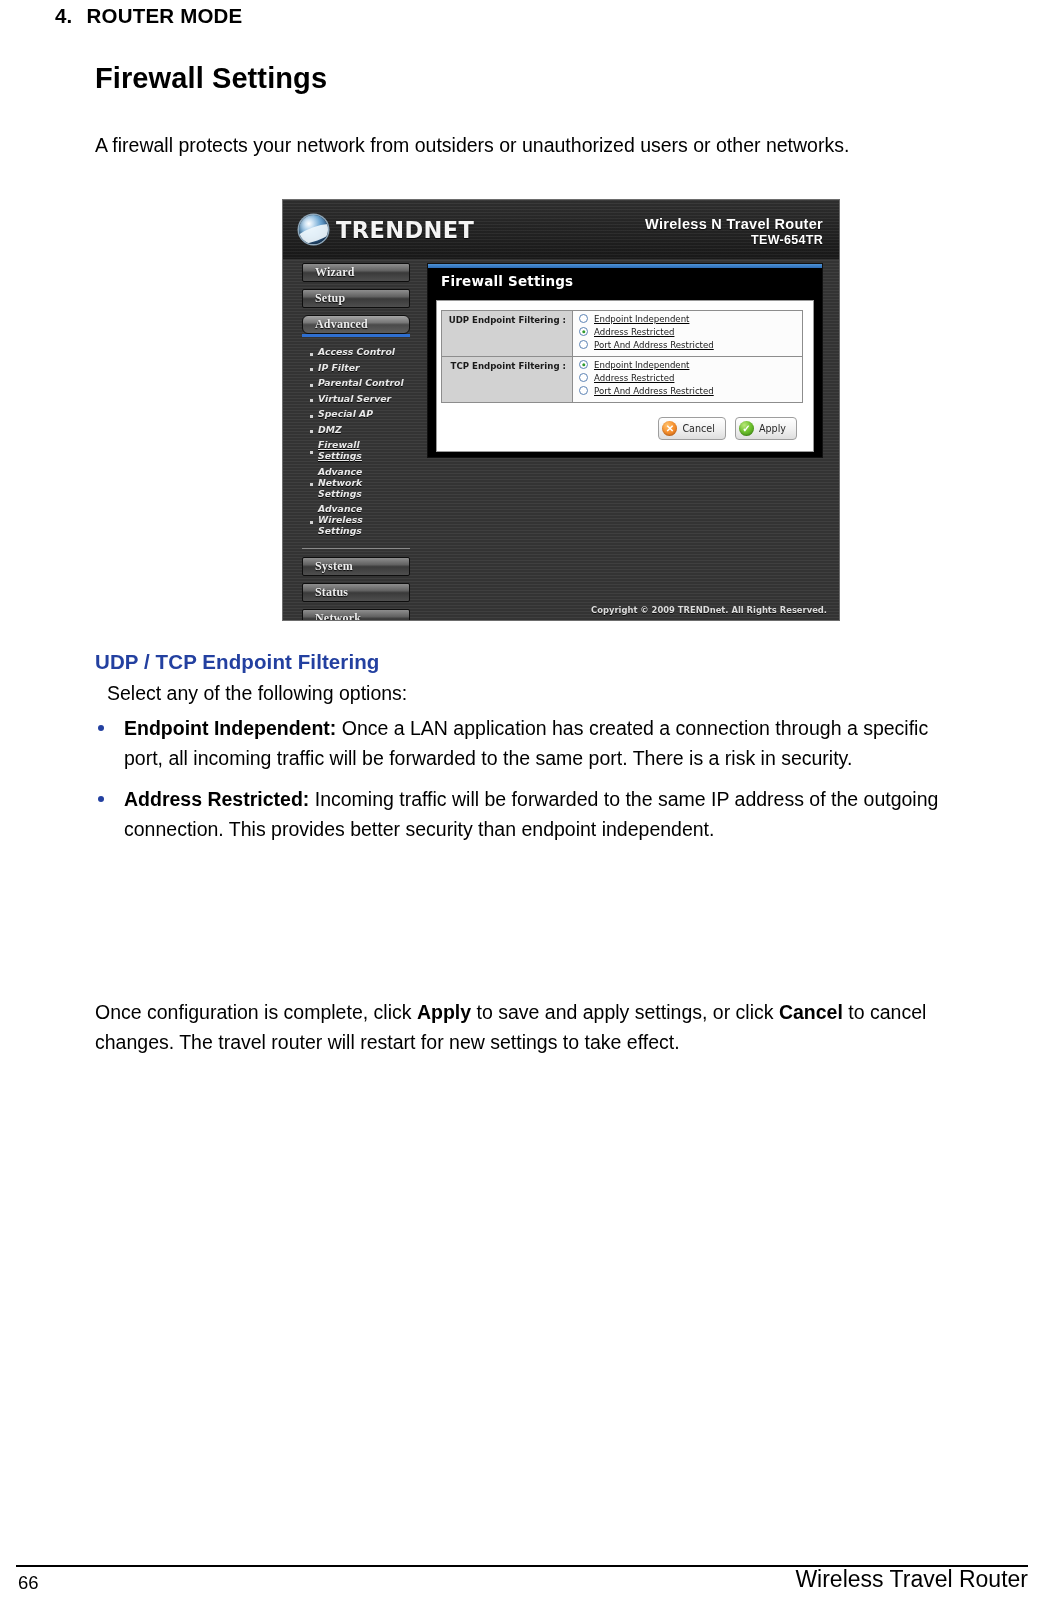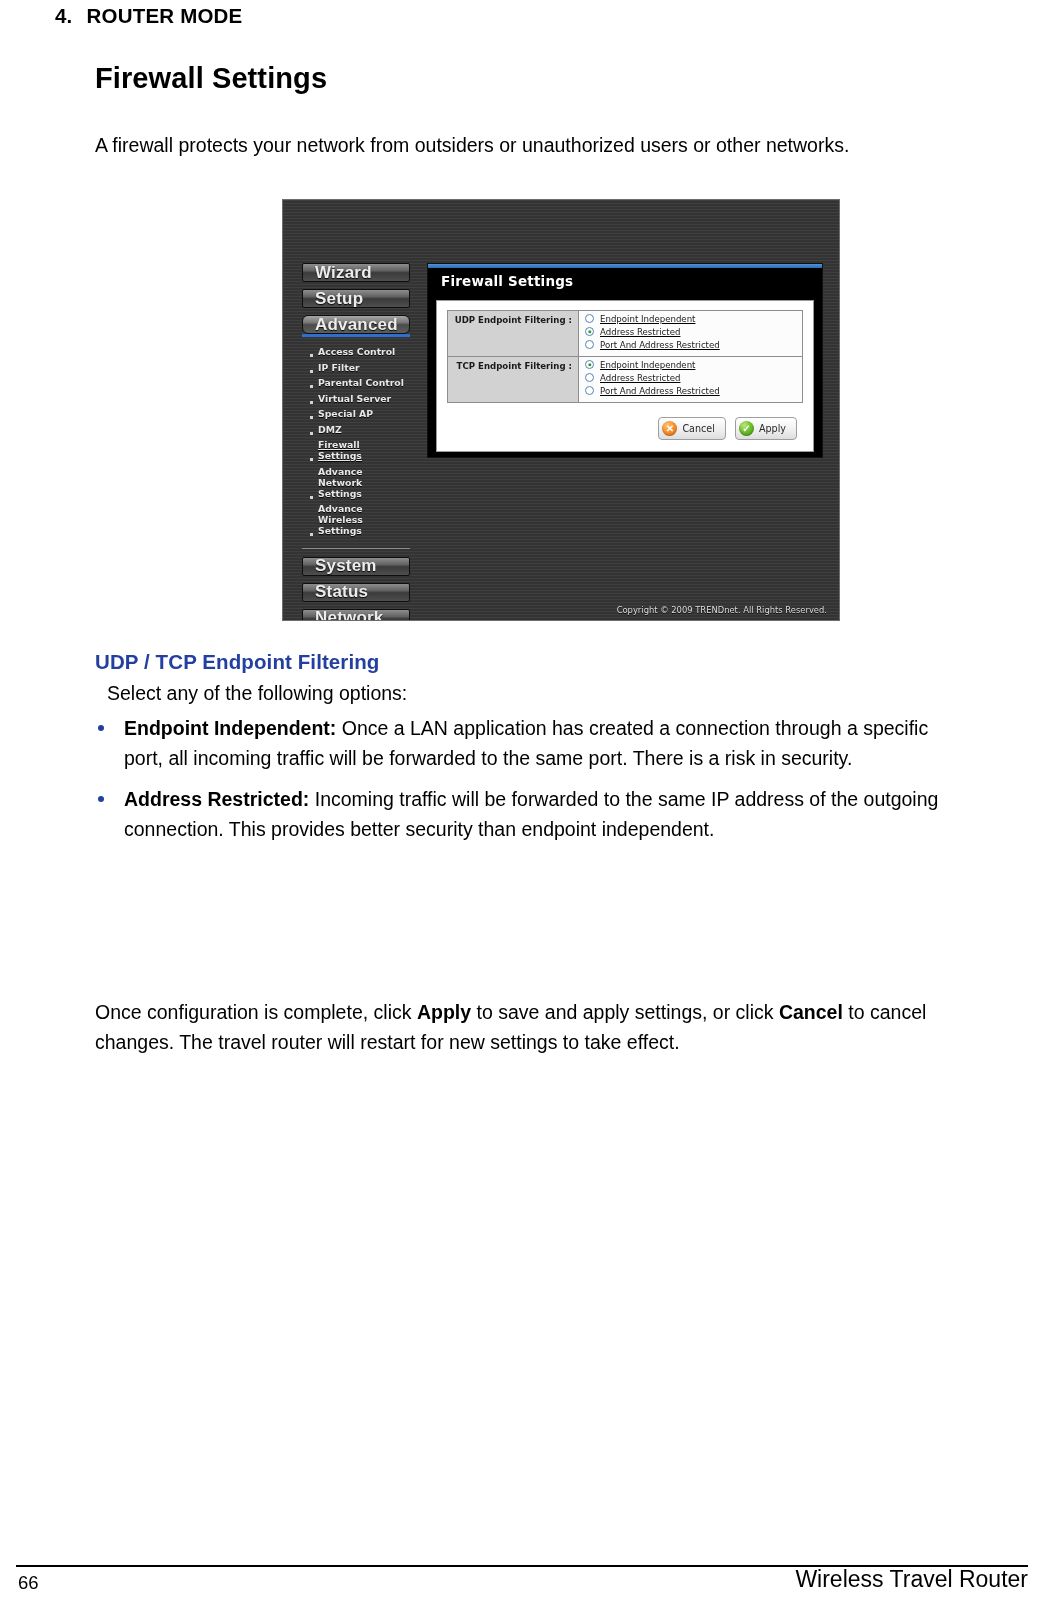--- a/index.html
+++ b/index.html
@@ -151,26 +151,26 @@
     border: 1px solid #0e0e0e;
     border-radius: 2px;
     background: linear-gradient(to bottom, #8e8e8e 0%, #636363 38%, #3a3a3a 52%, #4f4f4f 100%);
     box-sizing: border-box;
     display: flex;
     align-items: center;
     padding-left: 12px;
     position: relative;
   }
   .nav-btn span {
-    font-size: 17px;
+    font-size: 12px;
     font-weight: bold;
     color: #ededed;
     text-shadow: 0 1px 1px rgba(0,0,0,0.9);
     letter-spacing: 0.2px;
-    font-family: Liberation Sans, sans-serif;
+    font-family: Liberation Serif, serif;
   }
   .nav-btn.active {
     background: linear-gradient(to bottom, #a6a6a6 0%, #787878 38%, #4a4a4a 52%, #5e5e5e 100%);
     margin-bottom: 0;
     border-radius: 6px;
   }
   .nav-btn.active::after {
     content: "";
     position: absolute;
     left: -1px;
@@ -183,23 +183,24 @@
   .submenu {
     width: 108px;
     margin-top: 7px;
     padding: 5px 0 7px 0;
     box-sizing: border-box;
     border-bottom: 1px solid #8b8b8b;
     margin-bottom: 8px;
   }
   .submenu-item {
     display: flex;
-    align-items: flex-end;
+    align-items: center;
     padding: 0 4px 0 8px;
     margin-bottom: 4.5px;
+    font-style: italic;
   }
   .submenu-bullet {
     width: 3px; height: 3px;
     background: #d2d2d2;
     margin-top: 5px;
     margin-right: 5px;
     flex: 0 0 auto;
   }
   .submenu-label {
     font-size: 9.3px;
@@ -239,21 +240,21 @@
     text-shadow: 0 1px 1px rgba(0,0,0,0.9);
     letter-spacing: 0.2px;
     font-family: "DejaVu Sans", sans-serif;
   }
   .content-card {
     margin: 6px 8px 0 8px;
     background: #ffffff;
     border: 1px solid #9a9a9a;
     height: 152px;
     box-sizing: border-box;
-    padding: 9px 10px 0 10px;
+    padding: 9px 10px 0 4px;
   }
 
   .filter-table {
     width: 100%;
     border-collapse: collapse;
     border: 1px solid #8d8d8d;
   }
   .filter-table td {
     border: 1px solid #8d8d8d;
     vertical-align: top;
@@ -348,21 +349,21 @@
     font-size: 9.6px;
     color: #2a2a2a;
     font-family: "DejaVu Sans", sans-serif;
   }
 
   .router-copyright {
     position: absolute;
     right: 12px;
     bottom: 5px;
     font-size: 8.4px;
-    font-weight: normal;
+    font-weight: bold;
     color: #dcdcdc;
     text-shadow: 0 1px 0 rgba(0,0,0,0.8);
     white-space: nowrap;
     font-family: "DejaVu Sans", sans-serif;
   }
 
   
   .blue-heading {
     position: absolute;
     left: 95px;
@@ -446,20 +447,30 @@
   <div class="section-heading">
     <span class="num">4.</span><span>ROUTER MODE</span>
   </div>
 
   <div class="page-title">Firewall Settings</div>
 
   <div class="intro-para">A firewall protects your network from outsiders or unauthorized users or other networks.</div>
 
   <div class="router-figure">
 
+    <div class="router-header">
+      <div class="logo-wrap">
+        <div class="logo-globe"></div>
+        <div class="logo-text">TRENDNET</div>
+      </div>
+      <div class="model-block">
+        <div class="model-name">Wireless N Travel Router</div>
+        <div class="model-number">TEW-654TR</div>
+      </div>
+    </div>
 
     <div class="router-sidebar">
       <div class="nav-btn">
         <span>Wizard</span>
       </div>
       <div class="nav-btn">
         <span>Setup</span>
       </div>
       <div class="nav-btn active">
         <span>Advanced</span>

